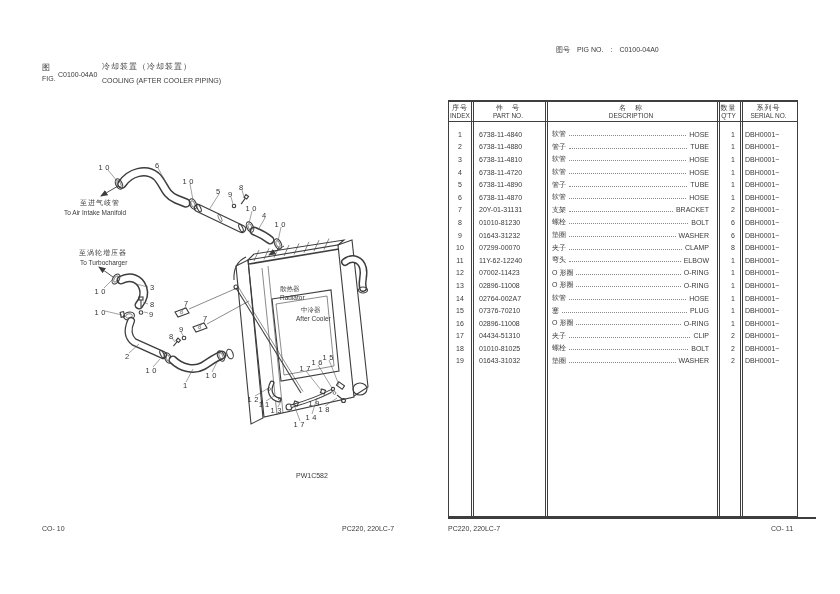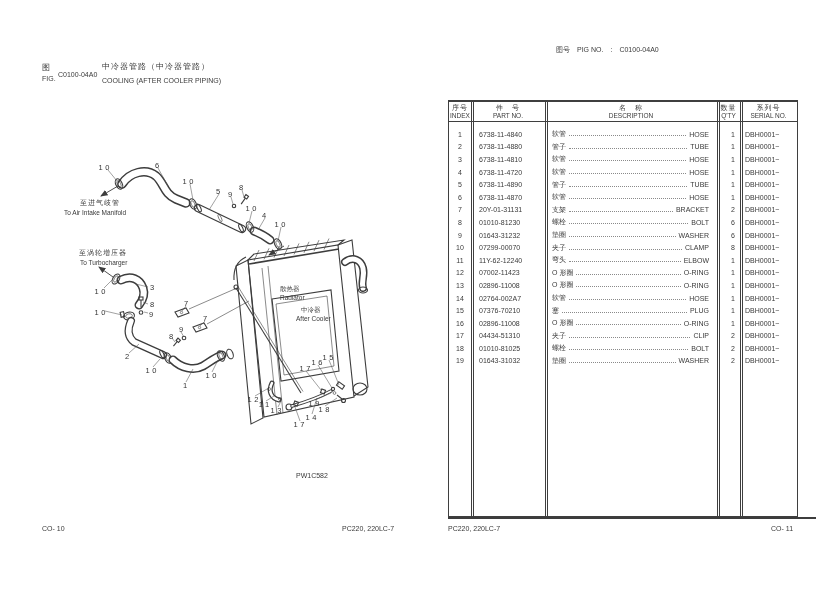--- a/index.html
+++ b/index.html
@@ -41,21 +41,21 @@
   #brule{position:absolute;left:448px;top:517px;width:368px;height:2px;background:#3d3d3d;}
 </style>
 </head>
 <body>
 
 <div id="canvas">
 
   <span class="abs cn" style="left:42px;top:63px;">图</span>
   <span class="abs fs7" style="left:42px;top:75px;">FIG.</span>
   <span class="abs fs7" style="left:58px;top:71px;">C0100-04A0</span>
-  <span class="abs cn" style="left:102px;top:62px;">中冷器管路（中冷器管路）</span>
+  <span class="abs cn" style="left:102px;top:62px;">冷却装置（冷却装置）</span>
   <span class="abs fs7" style="left:102px;top:77px;">COOLING (AFTER COOLER PIPING)</span>
 
   <div class="abs" style="left:556px;top:46px;display:flex;gap:7px;align-items:baseline;">
     <span class="cn-s">图号</span>
     <span class="fs7">PIG NO.</span>
     <span class="fs7">:</span>
     <span class="fs7">C0100-04A0</span>
   </div>
 
   <div id="diag">

